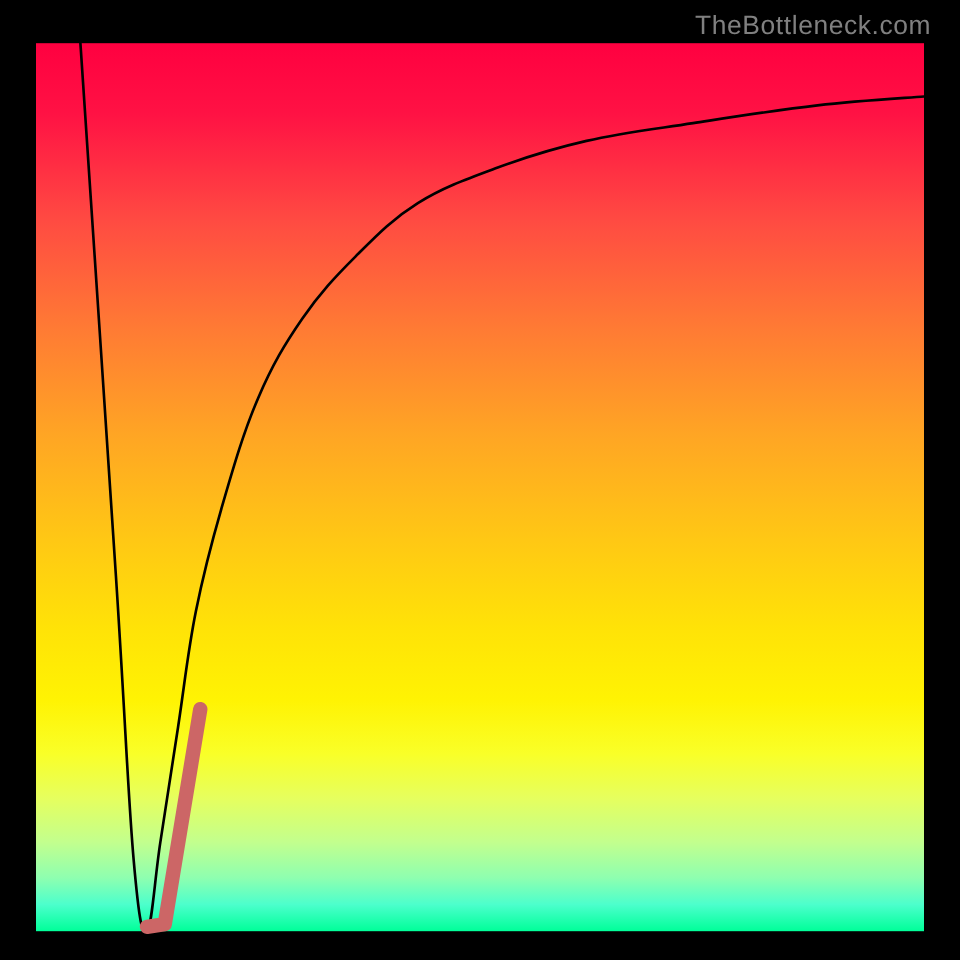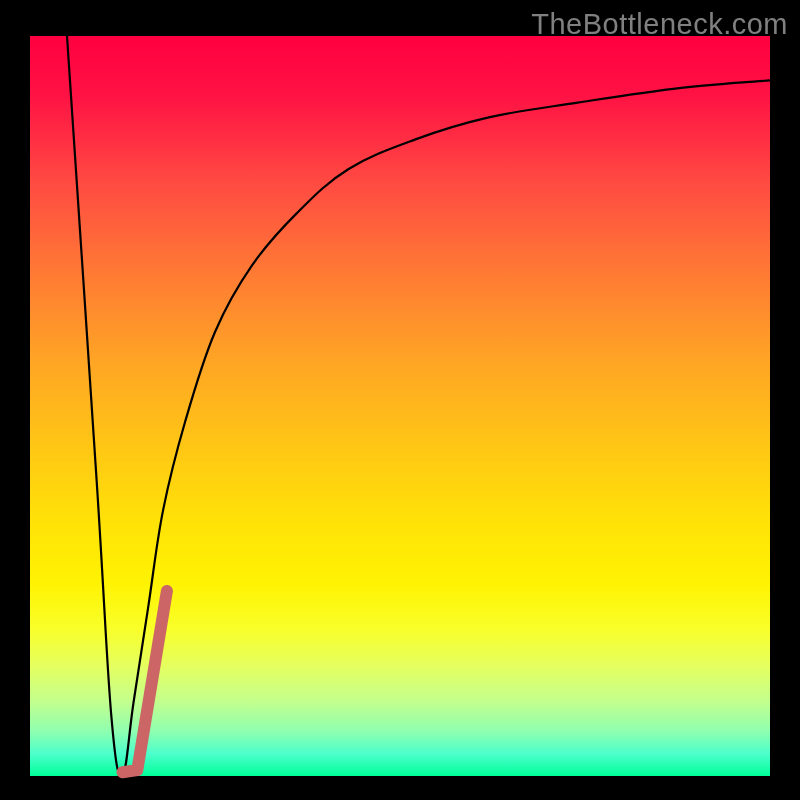--- a/index.html
+++ b/index.html
@@ -40,23 +40,23 @@
       #e6ff5e 85%,
       #c2ff8e 90%,
       #8effb0 94%,
       #4cffcc 97%,
       #00ff99 100%
     );
   }
   .watermark {
     position: absolute;
     top: 8px;
-    right: 12px;
+    right: 24px;
     color: #808080;
-    font-size: 29px;
+    font-size: 22px;
     font-weight: 400;
     letter-spacing: 0.5px;
     user-select: none;
   }
   svg.curves {
     position: absolute;
     inset: 0;
     width: 100%;
     height: 100%;
     overflow: visible;

